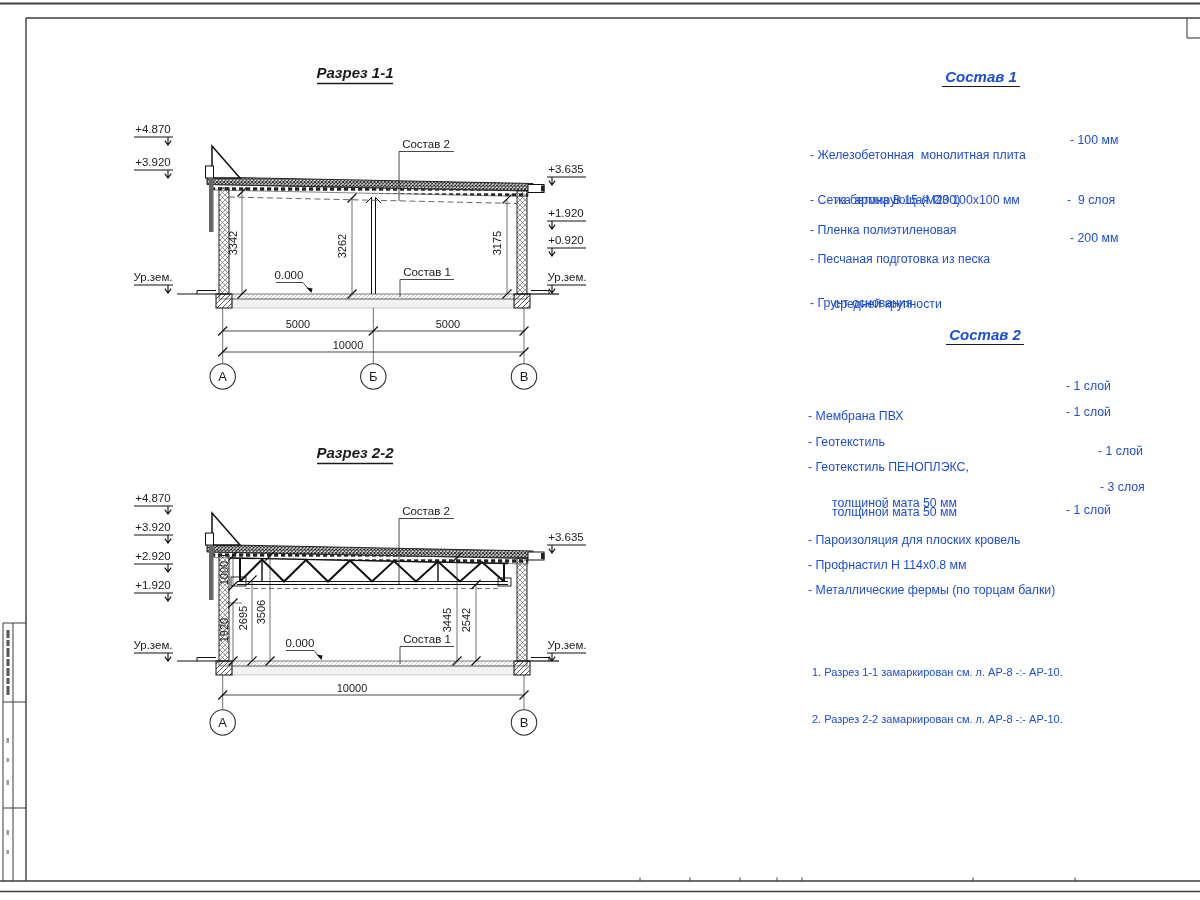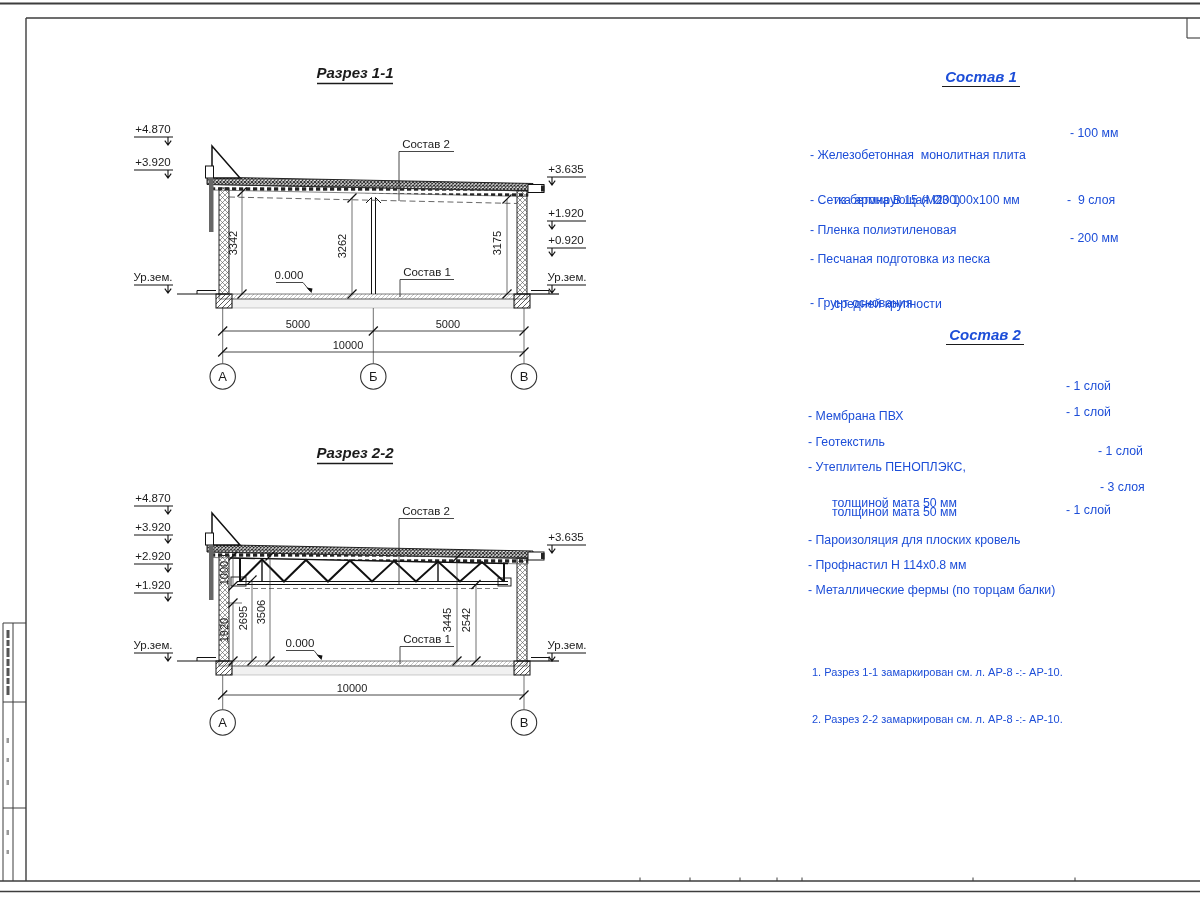--- a/index.html
+++ b/index.html
@@ -339,21 +339,21 @@
     </g>
   </g>
 </svg>
 
   <div class="blk" style="left:800px;top:60px;width:362px;height:240px">
     <div class="title" style="top:8px">
       <span>Состав 1</span></div>
     <div class="li" style="left:10px;top:58px;width:352px">
       <div class="l1">- Железобетонная  монолитная плита</div>
       <div class="l2">из бетона В 15 (М200)</div>
-      <span class="val" style="left:260px;top:8px">- 100 мм</span>
+      <span class="val" style="left:260px;top:15px">- 100 мм</span>
     </div>
     <div class="li" style="left:10px;top:103px;width:352px">
       <div class="l1">- Сетка армирующая Ø3 100х100 мм</div>
     </div>
     <div class="li" style="left:10px;top:133px;width:352px">
       <div class="l1">- Пленка полиэтиленовая</div>
       <span class="val" style="left:257px;top:0">-  9 слоя</span>
     </div>
     <div class="li" style="left:10px;top:162px;width:352px">
       <div class="l1">- Песчаная подготовка из песка</div>
@@ -370,21 +370,21 @@
       <span>Состав 2</span></div>
     <div class="li" style="left:8px;top:59px;width:362px">
       <div class="l1">- Мембрана ПВХ</div>
       <span class="val" style="left:258px;top:0">- 1 слой</span>
     </div>
     <div class="li" style="left:8px;top:85px;width:362px">
       <div class="l1">- Геотекстиль</div>
       <span class="val" style="left:258px;top:0">- 1 слой</span>
     </div>
     <div class="li" style="left:8px;top:110px;width:362px">
-      <div class="l1">- Утеплитель ПЕНОПЛЭКС,</div>
+      <div class="l1">- Геотекстиль ПЕНОПЛЭКС,</div>
       <div class="l2">толщиной мата 50 мм</div>
       <span class="val" style="left:290px;top:14px">- 1 слой</span>
     </div>
     <div class="li" style="left:8px;top:146px;width:362px">
       <div class="l2">толщиной мата 50 мм</div>
       <span class="val" style="left:292px;top:14px">- 3 слоя</span>
     </div>
     <div class="li" style="left:8px;top:183px;width:362px">
       <div class="l1">- Пароизоляция для плоских кровель</div>
       <span class="val" style="left:258px;top:0">- 1 слой</span>

